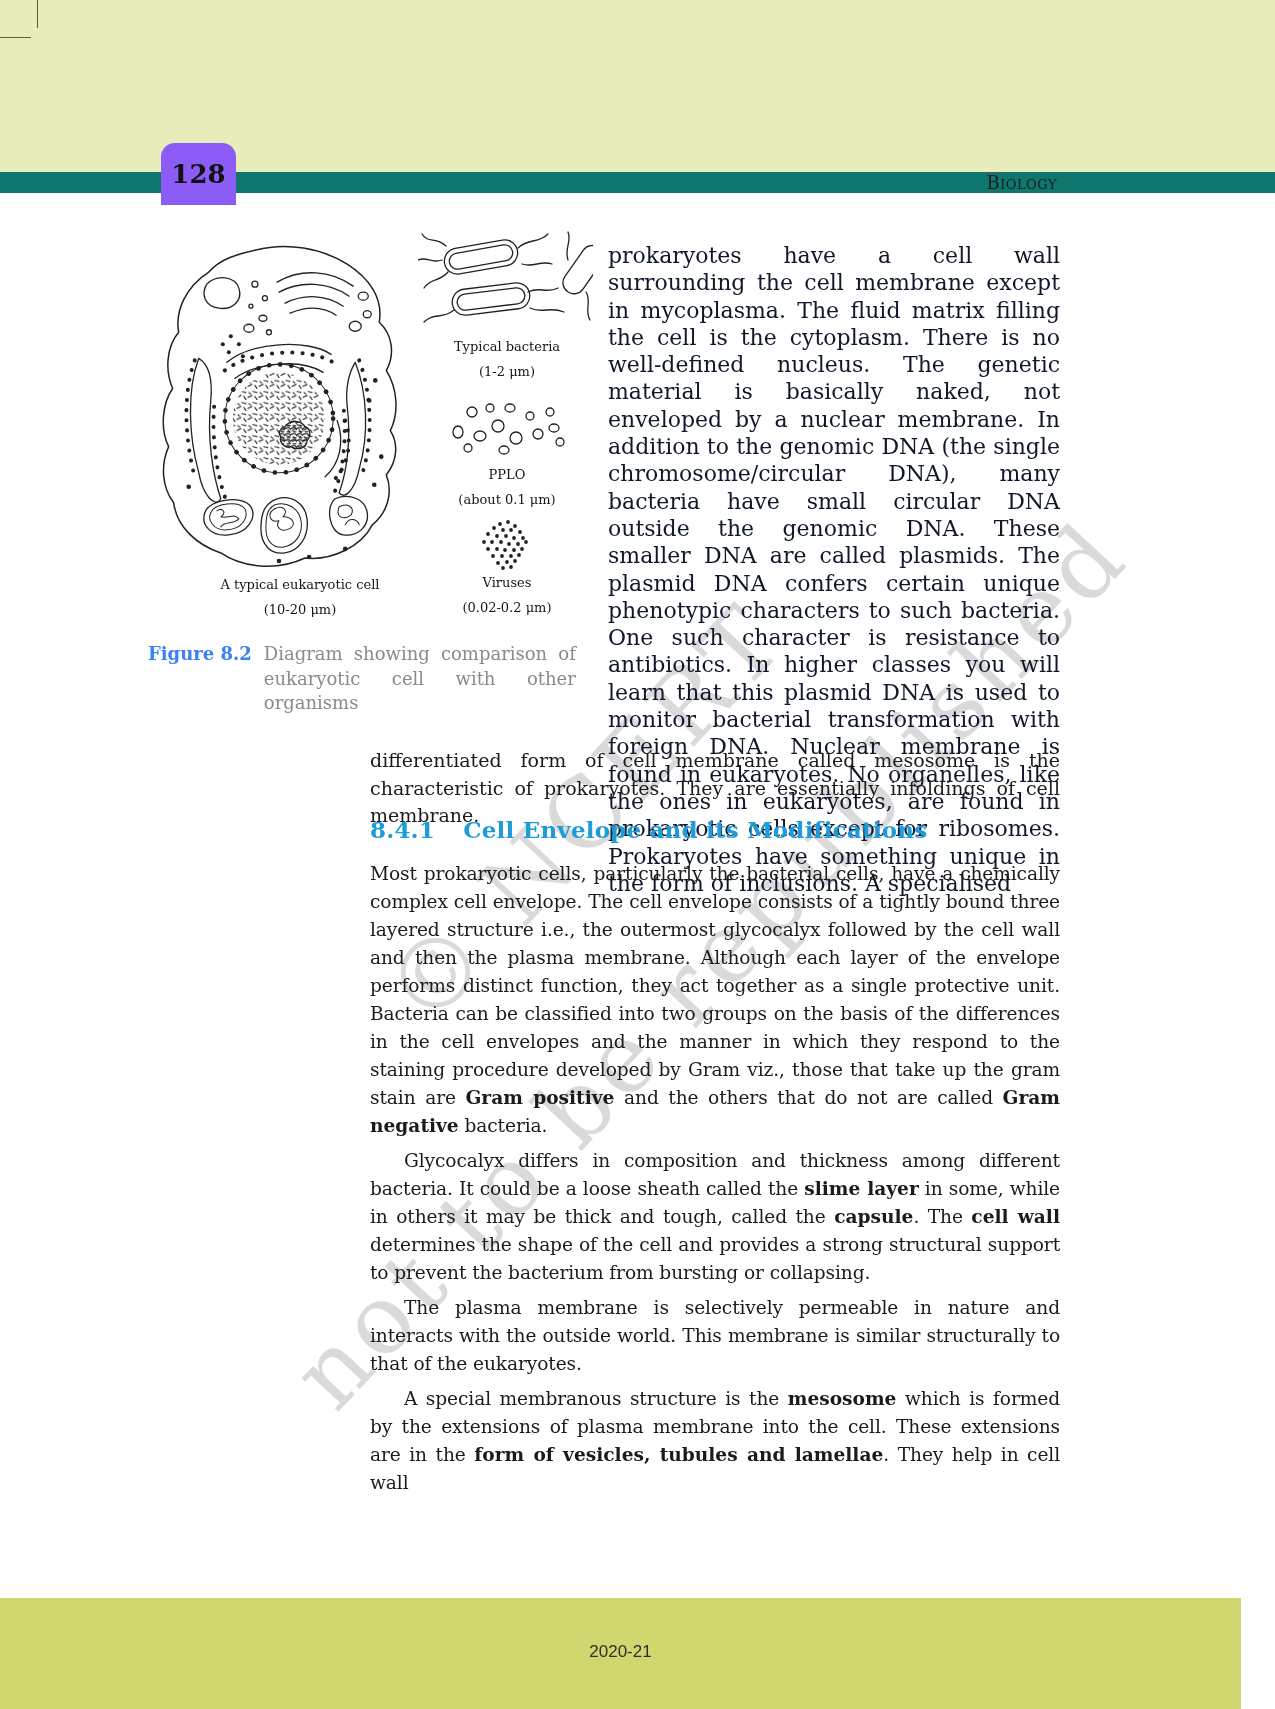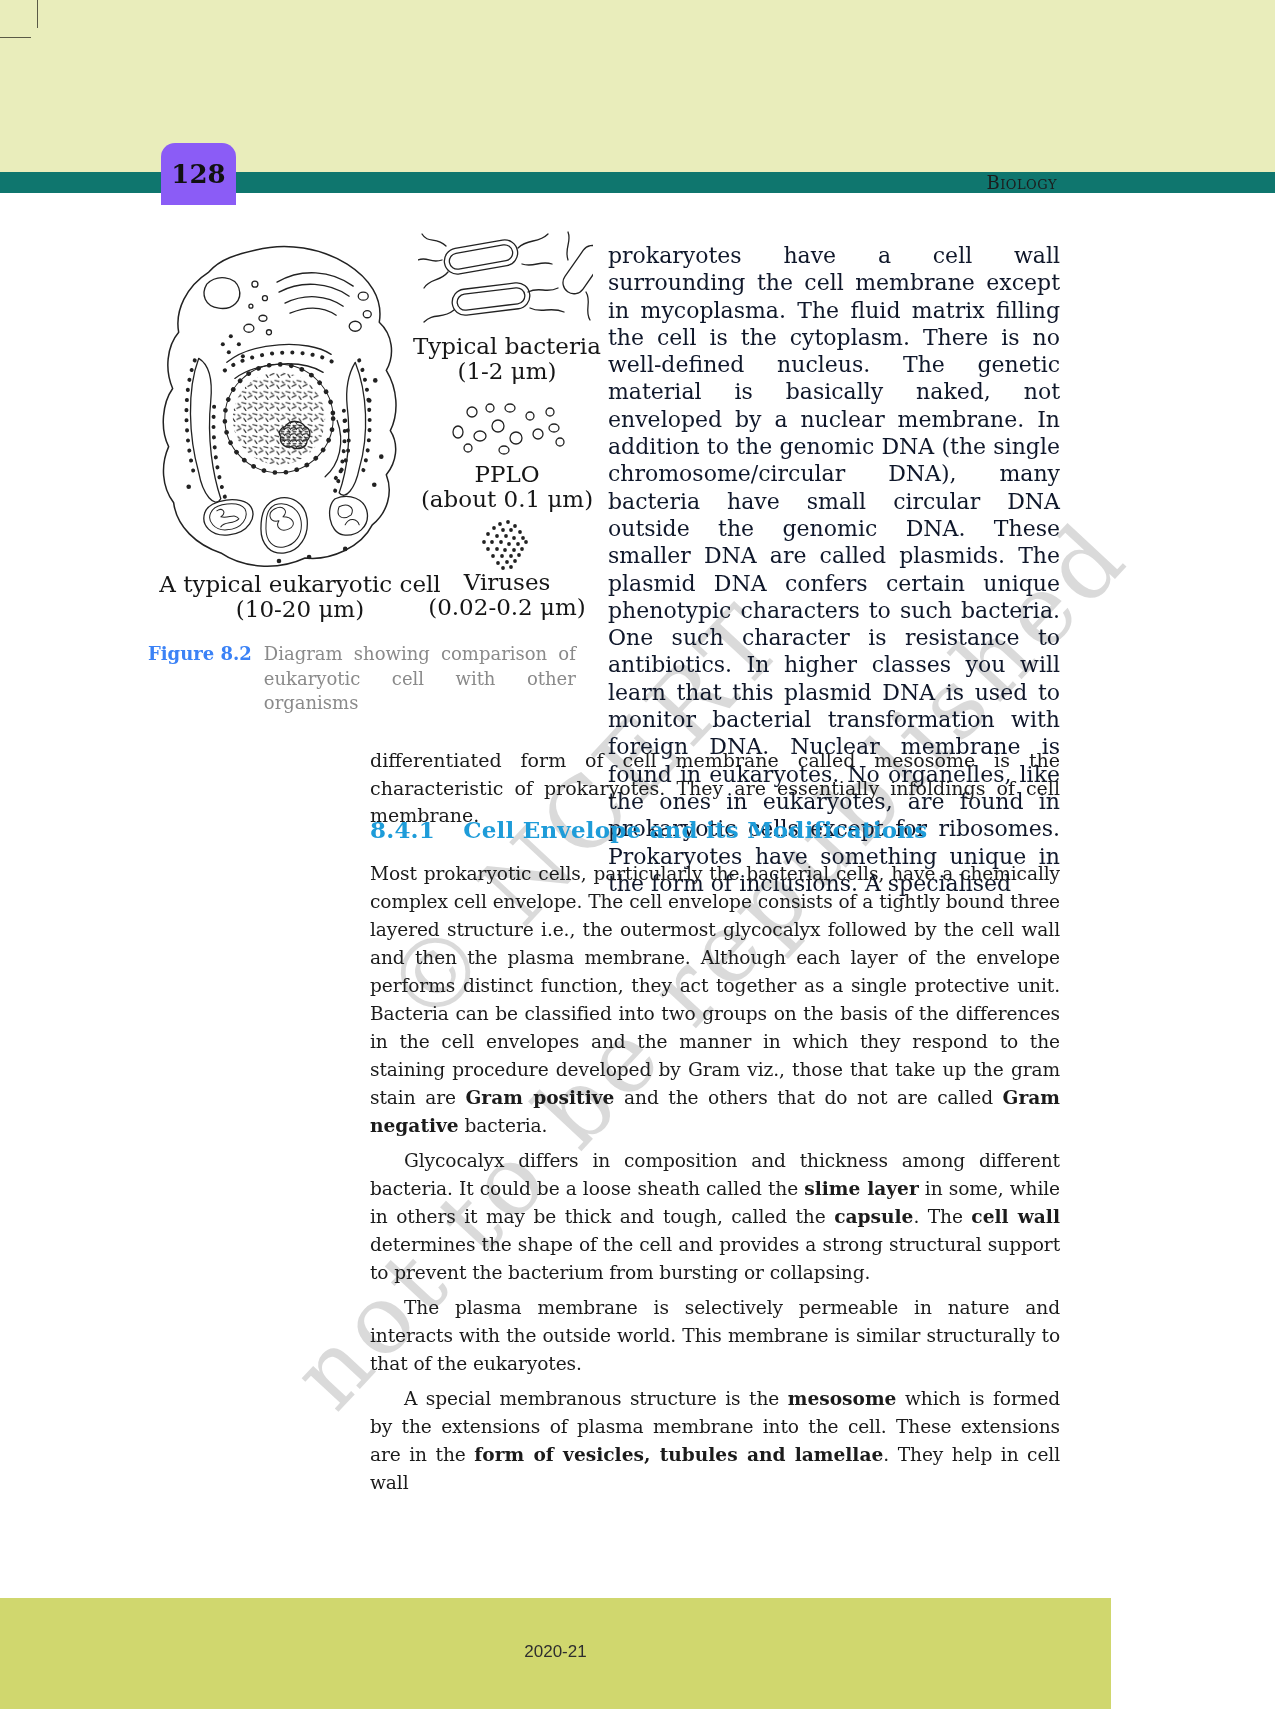--- a/index.html
+++ b/index.html
@@ -31,21 +31,21 @@
   .figure svg { position:absolute; stroke:#222; fill:none; stroke-width:1.3;
                 stroke-linecap:round; stroke-linejoin:round; }
   .euk-svg  { left:8px;  top:12px;  }
   .bac-svg  { left:268px; top:2px;  }
   .pplo-svg { left:298px; top:168px; }
   .vir-svg  { left:320px; top:288px; }
   .dot  { fill:#222; stroke:none; }
   .dots { stroke-dasharray:0.1 10; stroke-width:4; }
   .pore { stroke-dasharray:0.1 11; stroke-width:4.6; }
   .thin { stroke-width:1; }
-  .lbl { position:absolute; text-align:center; font-size:23px; line-height:25px; color:#161616; }
+  .lbl { position:absolute; text-align:center; font-size:13px; line-height:25px; color:#161616; }
   .euk-lbl  { left:0px;  top:344px; width:300px; }
   .bac-lbl  { left:252px; top:106px; width:210px; }
   .pplo-lbl { left:252px; top:234px; width:210px; }
   .vir-lbl  { left:252px; top:342px; width:210px; }
 
   .caption { position:absolute; left:-2px; top:414px; width:445px; display:flex; gap:12px;
              font-size:18px; line-height:24.5px; }
   .cap-label { font-weight:bold; color:#3b82f6; white-space:nowrap; }
   .cap-text  { color:#8a8a8a; width:312px; text-align:justify; }
 
@@ -57,21 +57,21 @@
   .section-heading { left:370px; top:816px; margin:0; font-size:23px; font-weight:bold;
                      color:#1e9cd9; letter-spacing:0.2px; }
   .sec-num { margin-right:20px; }
   .paras { left:370px; top:860px; width:690px; }
   .paras p { margin:0 0 7px 0; text-align:justify; font-size:18.6px; line-height:28px;
              color:#1b1b1b; letter-spacing:-0.1px; }
   .paras p.indent { text-indent:34px; }
   .paras b { letter-spacing:0; }
 
   
-  .band-bottom { left:0; top:1598px; width:1111px; height:111px; background:#d0d76e;
+  .band-bottom { left:0; top:1598px; width:1241px; height:111px; background:#d0d76e;
                  text-align:center; z-index:2; }
   .band-bottom span { display:inline-block; margin-top:44px; font-size:17px; color:#2e2e2e;
                       font-family:"Liberation Sans",sans-serif; }
 </style>
 </head>
 <body>
 
 <div class="abs band-top"></div>
 <div class="abs crop-h"></div>
 <div class="abs crop-v"></div>

